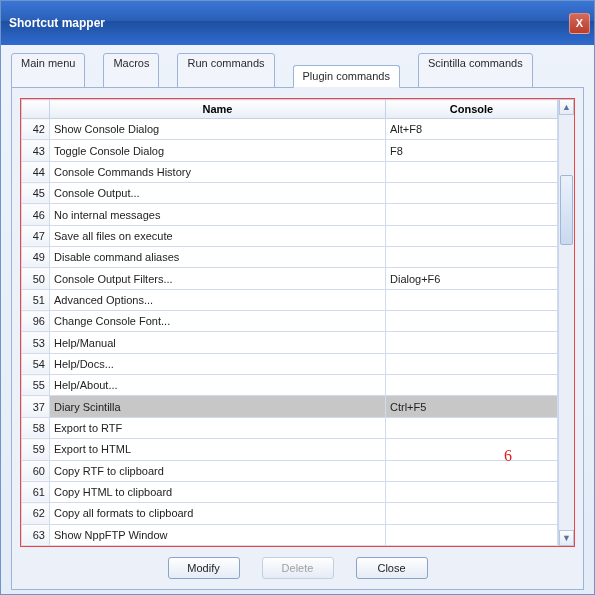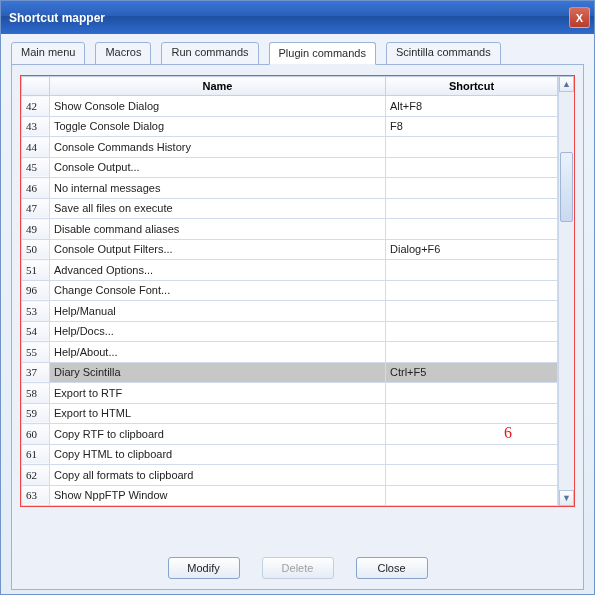--- a/index.html
+++ b/index.html
@@ -15,21 +15,21 @@
   }
   .window {
     width: 595px;
     height: 595px;
     display: flex;
     flex-direction: column;
     background: linear-gradient(#eef3fb, #e3ecf7);
     border: 1px solid #6f94c9;
   }
   .titlebar {
-    height: 33px;
+    height: 44px;
     background: linear-gradient(to bottom, #3a76d6 0%, #2a5fb8 45%, #1e4fa0 46%, #2f6bce 100%);
     display: flex;
     align-items: center;
     justify-content: space-between;
     padding: 0 4px 0 8px;
     color: #fff;
     font-weight: bold;
     font-size: 12px;
   }
   .title-right { display: flex; gap: 3px; }
@@ -45,40 +45,41 @@
     cursor: pointer;
   }
   .content {
     flex: 1;
     display: flex;
     flex-direction: column;
     padding: 8px 10px 4px 10px;
   }
   .tabs {
     display: flex;
-    gap: 10px;
+    gap: 18px;
     margin-bottom: -1px;
     z-index: 2;
   }
   .tab {
     border: 1px solid #9bb4d8;
     border-bottom: 1px solid #9bb4d8;
     background: #f1f5fb;
     padding: 3px 9px 4px 9px;
     border-radius: 3px 3px 0 0;
     cursor: pointer;
     font-size: 11px;
     color: #2a2a2a;
   }
   .tab.active {
     background: #fff;
     border-bottom: 1px solid #ecf1f9;
     padding-top: 4px;
     padding-bottom: 5px;
     font-weight: normal;
+    margin-top: 12px;
   }
   .panel {
     flex: 1;
     border: 1px solid #9bb4d8;
     background: #ecf1f9;
     padding: 10px 8px 6px 8px;
     display: flex;
     flex-direction: column;
   }
   .grid-wrap {
@@ -137,41 +138,39 @@
     font-size: 11px;
     color: #222;
     white-space: nowrap;
     overflow: hidden;
   }
   col.idx { width: 28px; }
   col.name { }
   col.shortcut { width: 172px; }
   td.idx {
     background: linear-gradient(#fdfdfe,#eef2f9);
-    text-align: left;
+    text-align: right;
     padding-right: 4px;
     color: #333;
-    font-family: Liberation Serif, serif;
   }
   tr.selected td.name, tr.selected td.shortcut {
     background: #c7c7c7;
   }
   .annot {
     position: absolute;
     color: #e21c1c;
     font-size: 16px;
     font-family: "Times New Roman", serif;
     pointer-events: none;
   }
   .buttons {
     display: flex;
     gap: 22px;
     justify-content: center;
     padding: 10px 0 4px 0;
-    margin-top: 40px;
   }
   .btn {
     min-width: 72px;
     height: 22px;
     border: 1px solid #8aa3c8;
     border-radius: 3px;
     background: linear-gradient(#fefefe,#e5ecf6);
     font-size: 11px;
     padding: 0 12px;
     cursor: pointer;
@@ -210,21 +209,21 @@
         <table class="grid">
           <colgroup>
             <col class="idx">
               <col class="name">
               <col class="shortcut">
           </colgroup>
           <thead>
             <tr>
               <th></th>
               <th>Name</th>
-              <th>Shortcut</th>
+              <th>Console</th>
             </tr>
           </thead>
           <tbody id="grid-body">
               <tr>
                 <td class="idx">42</td>
                 <td class="name">Show Console Dialog</td>
                 <td class="shortcut">Alt+F8</td>
               </tr>
               <tr>
                 <td class="idx">43</td>

